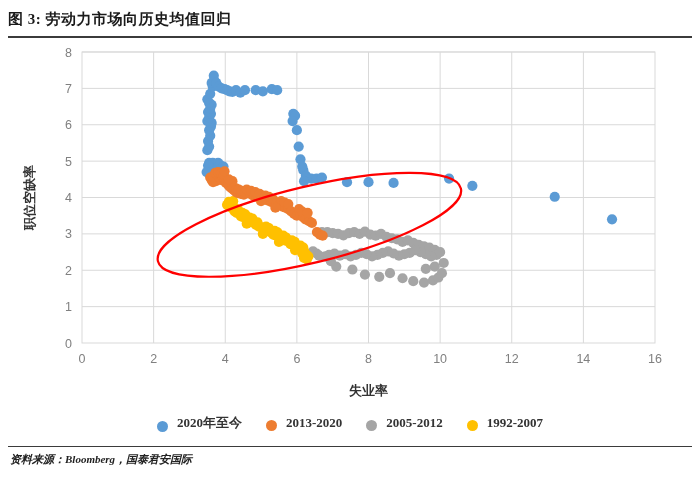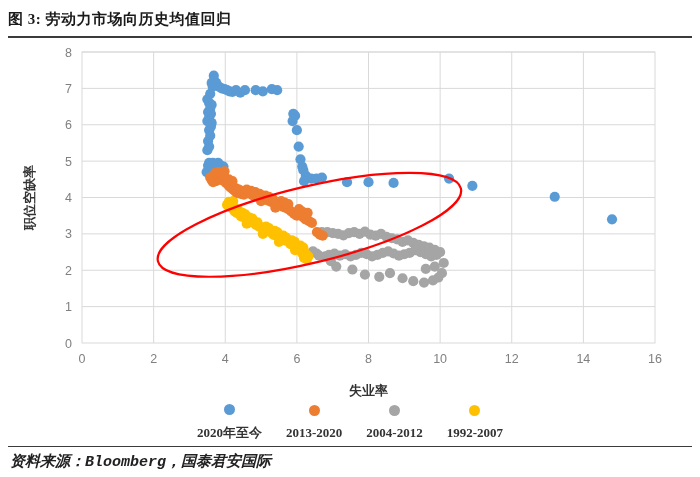--- a/index.html
+++ b/index.html
@@ -28,22 +28,22 @@
     background:#3b3b3b;
   }
 
   
   .fig-foot-rule{
     position:absolute;left:8px;top:446px;width:684px;height:1px;
     background:#3b3b3b;
   }
   .fig-source{
     position:absolute;left:10px;top:452px;
-    font-family:Liberation Mono, monospace;
-    font-style:italic;font-weight:bold;font-size:15px;color:#222;
+    font-family:Liberation Serif, serif;
+    font-style:italic;font-weight:bold;font-size:11px;color:#222;
     white-space:nowrap;
   }
 
   
   .chart-area{
     position:absolute;left:0;top:40px;width:700px;height:400px;
   }
   .plot-svg{display:block;}
 
   
@@ -54,21 +54,21 @@
   .axis-title{
     font-family:"Liberation Serif","DejaVu Serif",serif;
     font-size:13px;font-weight:bold;fill:#333;
   }
 
   
   .legend{
     position:absolute;left:0;top:411px;width:700px;height:24px;
     display:flex;justify-content:center;align-items:center;gap:24px;
   }
-  .legend-item{display:flex;align-items:center;gap:9px;flex-direction:column;}
+  .legend-item{display:flex;align-items:flex-end;gap:9px;}
   .legend-dot{width:11px;height:11px;border-radius:50%;display:block;}
   .legend-label{
     font-family:"Liberation Serif","DejaVu Serif",serif;
     font-size:13px;font-weight:bold;color:#333;white-space:nowrap;
   }
 </style>
 </head>
 <body>
 
 <div class="figure-wrap">
@@ -393,21 +393,21 @@
       <div class="legend-item">
         <span class="legend-dot" style="background: rgb(91, 155, 213);"></span>
         <span class="legend-label">2020年至今</span>
       </div>
       <div class="legend-item">
         <span class="legend-dot" style="background: rgb(237, 125, 49);"></span>
         <span class="legend-label">2013-2020</span>
       </div>
       <div class="legend-item">
         <span class="legend-dot" style="background: rgb(165, 165, 165);"></span>
-        <span class="legend-label">2004-2012</span>
+        <span class="legend-label">2005-2012</span>
       </div>
       <div class="legend-item">
         <span class="legend-dot" style="background: rgb(255, 192, 0);"></span>
         <span class="legend-label">1992-2007</span>
       </div>
     </div>
 
   <div class="fig-foot-rule"></div>
   <div class="fig-source">资料来源：Bloomberg，国泰君安国际</div>
 

